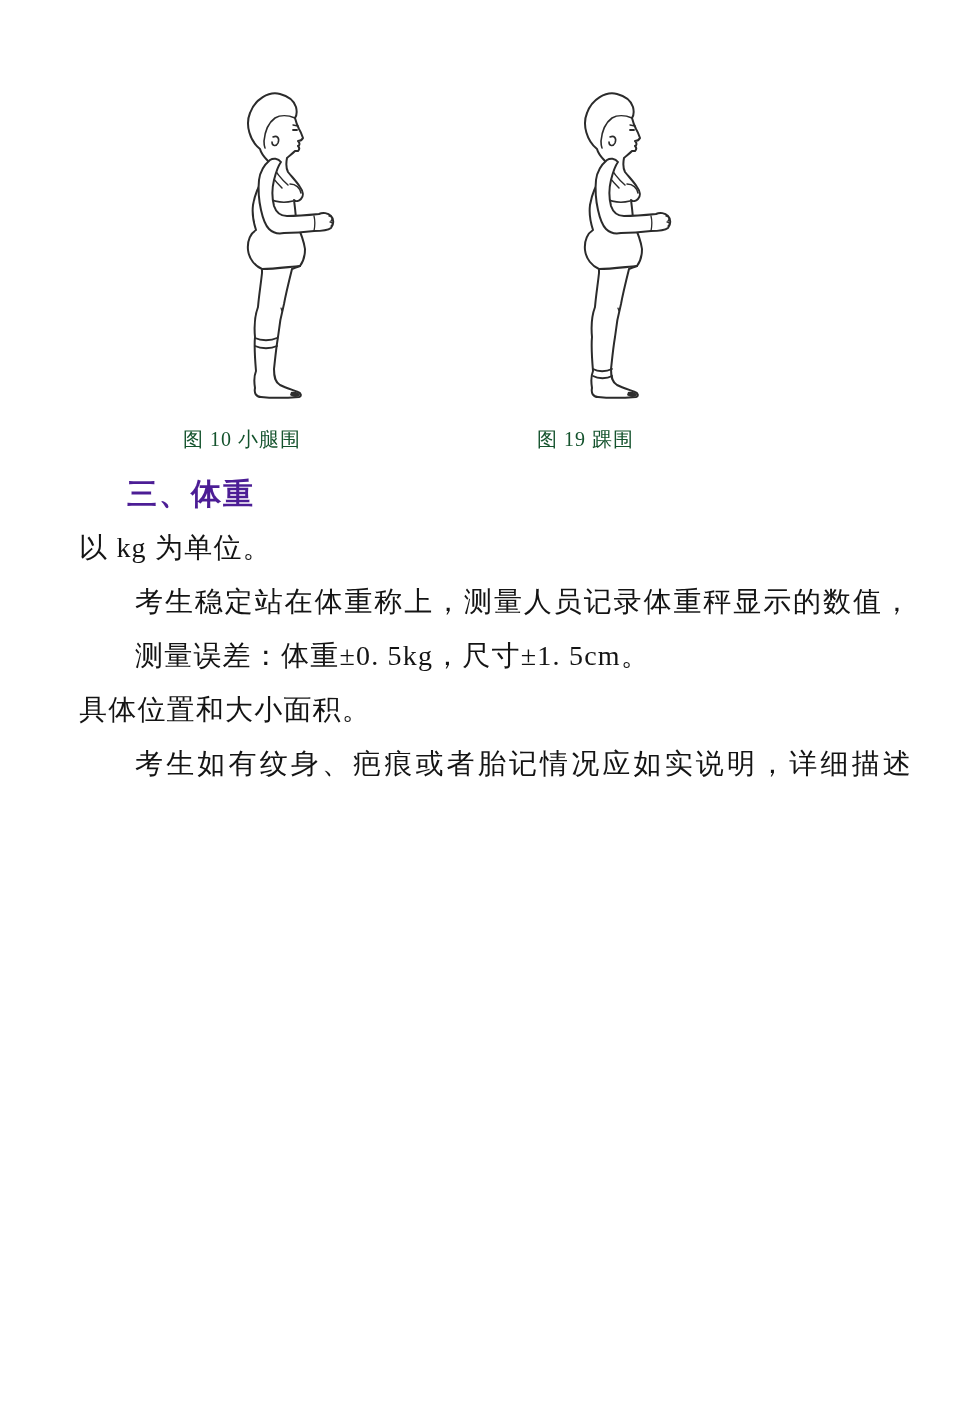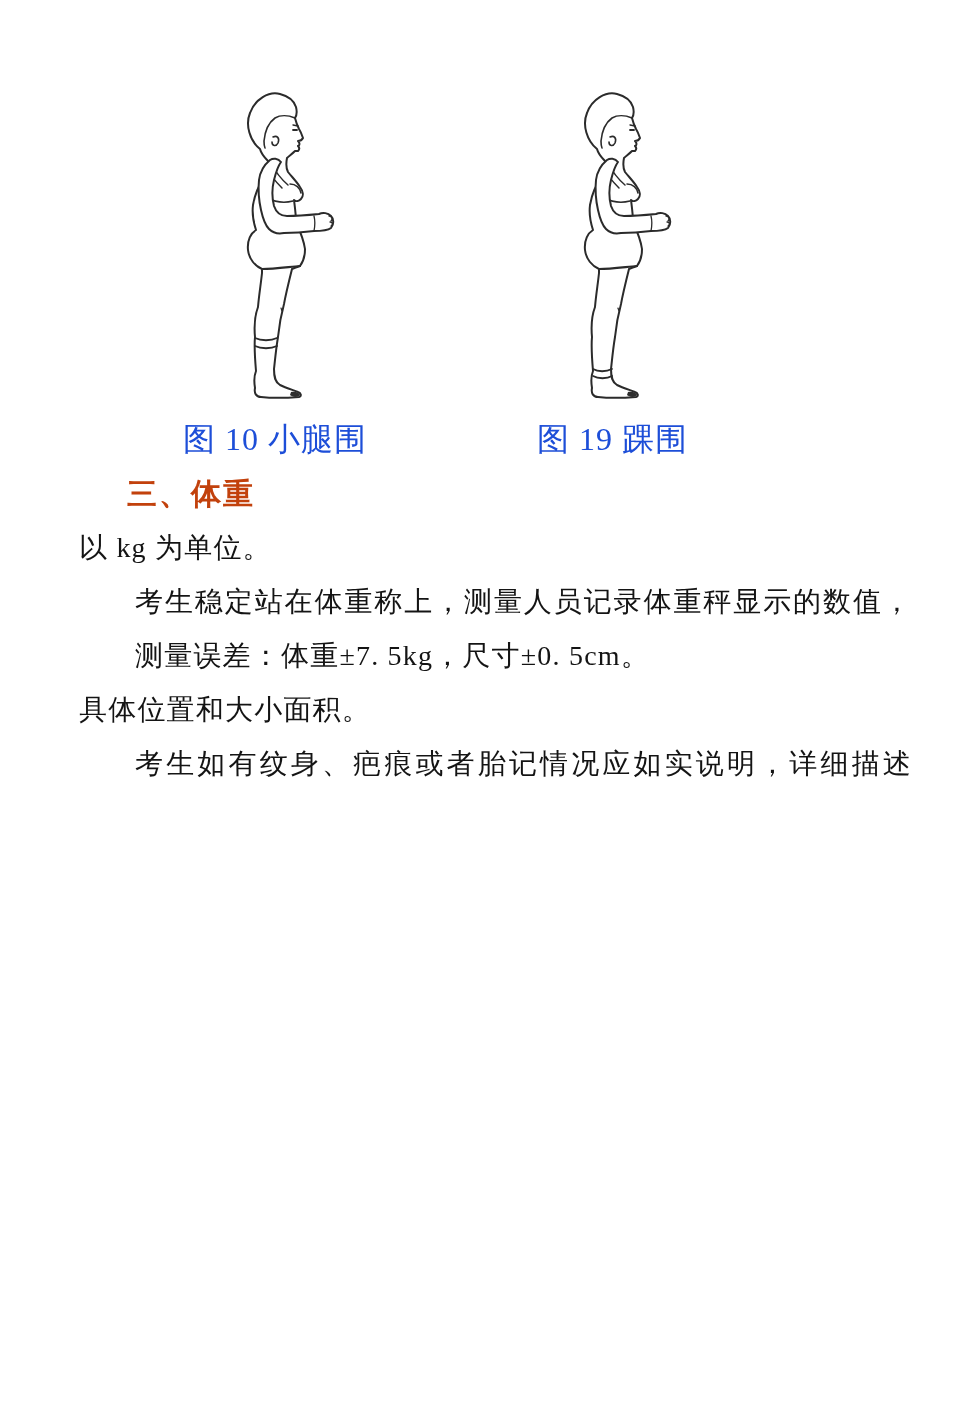--- a/index.html
+++ b/index.html
@@ -22,24 +22,24 @@
     height: 320px;
   }
   .fig-calf  { left: 190px; }
   .fig-ankle { left: 527px; }
   .fig svg { display: block; width: 100%; height: 100%; }
 
   
   .caption {
     position: absolute;
     top: 424px;
-    font-size: 32px;
+    font-size: 20px;
     line-height: 30px;
     letter-spacing: 1px;
-    color: #1d4ed8;
+    color: #14532d;
     white-space: nowrap;
   }
   .caption-calf  { left: 183px; }
   .caption-ankle { left: 537px; }
 
   
   .textblock {
     position: absolute;
     left: 79px;
     top: 467px;
@@ -49,21 +49,21 @@
     letter-spacing: 1.2px;
     color: #141414;
   }
   .heading {
     font-family: "Liberation Sans", "DejaVu Sans", sans-serif;
     font-weight: 700;
     font-size: 30px;
     line-height: 54px;
     margin-left: 48px;
     letter-spacing: 2px;
-    color: #c2410c;
+    color: #4c1d95;
   }
   .line        { white-space: nowrap; }
   .indent      { text-indent: 56px; }
   .just        { white-space: normal; text-align: justify; text-align-last: justify; }
 </style>
 </head>
 <body>
 
 <div class="page">
 
@@ -181,18 +181,18 @@
   <div class="caption caption-ankle">图 19 踝围</div>
 
   <div class="textblock">
 
     <div class="heading">三、体重</div>
 
     <div class="line">以 kg 为单位。</div>
     <div class="line indent just">考生稳定站在体重称上，测量人员记录体重秤显示的数值，</div>
 
 
-    <div class="line indent">测量误差：体重±7. 5kg，尺寸±0. 5cm。</div>
+    <div class="line indent">测量误差：体重±0. 5kg，尺寸±1. 5cm。</div>
     <div class="line">具体位置和大小面积。</div>
     <div class="line indent just">考生如有纹身、疤痕或者胎记情况应如实说明，详细描述</div>
   </div>
 
 </div>
 
 </body></html>

